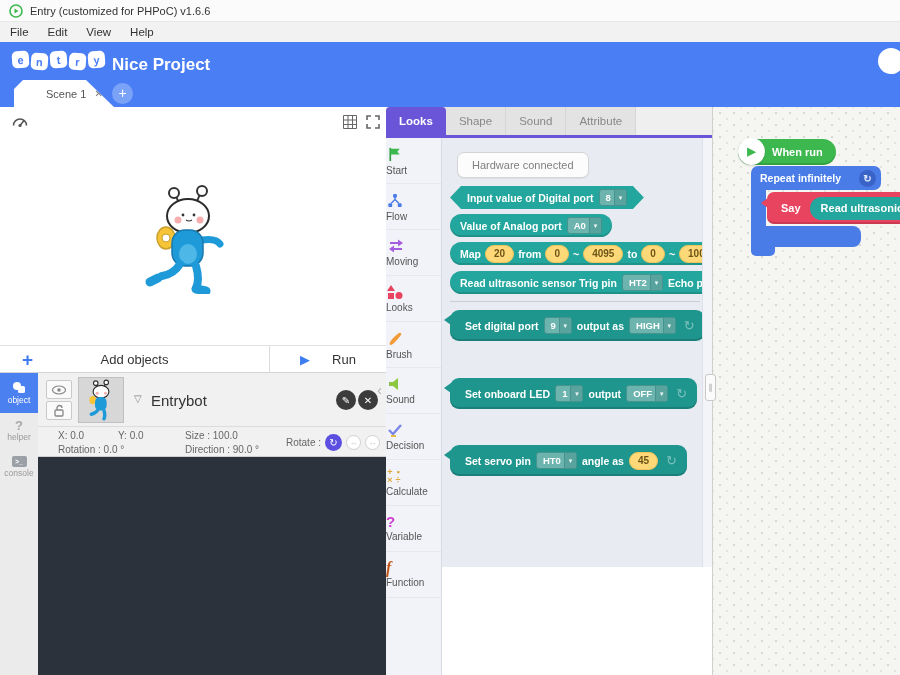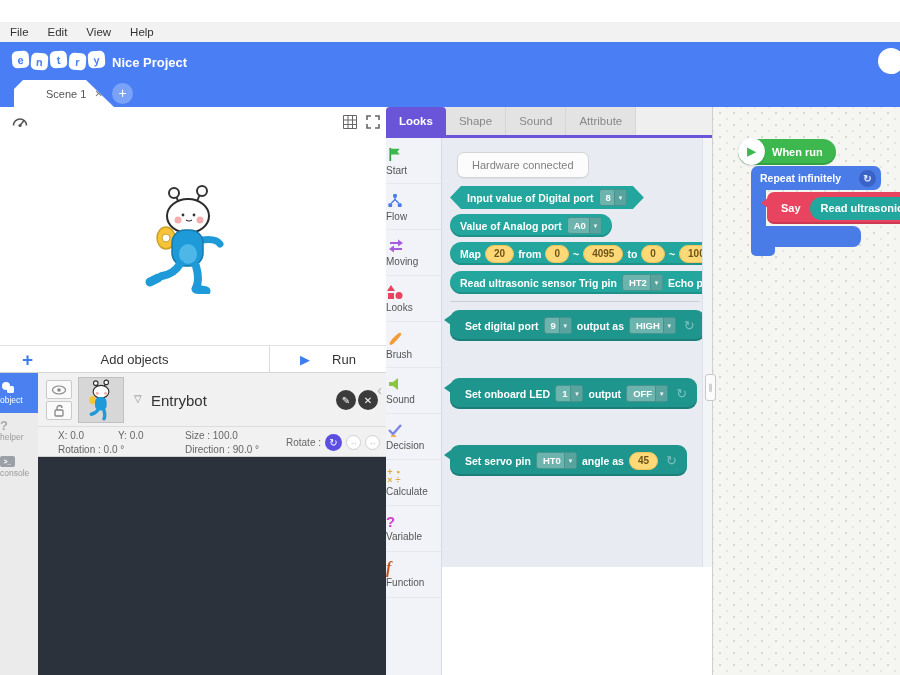--- a/index.html
+++ b/index.html
@@ -19,21 +19,21 @@
     display:flex; align-items:center; gap:19px; padding-left:10px; }
   .menubar span { font-size:11.5px; color:#333; cursor:default; }
 
   
   .header { left:0; top:42px; width:900px; height:38px; background:#4a7ef5; }
   .logo { left:12px; top:52px; display:flex; gap:2px; }
   .logo .tile { width:17px; height:17px; background:#fff; border-radius:5px;
     color:#4a7ef5; font-size:11px; font-weight:bold; display:flex; align-items:center; justify-content:center; }
   .logo .tile:nth-child(odd){ transform:translateY(-1px) rotate(-4deg); }
   .logo .tile:nth-child(even){ transform:translateY(1px) rotate(4deg); }
-  .project-name { left:112px; top:55px; color:#fff; font-weight:bold; font-size:13px; }
+  .project-name { left:112px; top:55px; color:#fff; font-weight:bold; font-size:17px; }
   .user-circle { left:878px; top:48px; width:26px; height:26px; background:#fff; border-radius:50%; }
 
   
   .scenebar { left:0; top:80px; width:900px; height:27px; background:#4a7ef5; }
   .scene-tab { position:absolute; left:14px; top:0; width:100px; height:27px; background:#fff;
     clip-path:polygon(0 100%, 0 9px, 9px 0, 72px 0, 100px 100%);
     display:flex; align-items:center; gap:8px; padding-left:32px; font-size:11px; color:#555; }
   .scene-close { color:#777; font-size:10px; }
   .scene-add { position:absolute; left:112px; top:3px; width:21px; height:21px; background:#7aa2f7;
     border-radius:50%; color:#fff; font-size:14px; line-height:20px; text-align:center; }
@@ -44,21 +44,21 @@
   .objectbar { left:0; top:345px; width:386px; height:28px; background:#fff;
     border-top:1px solid #e2e2e2; border-bottom:1px solid #d5d5d5; display:flex; }
   .ob-left { width:270px; display:flex; align-items:center; border-right:1px solid #dcdcdc; position:relative; }
   .ob-plus { position:absolute; left:22px; color:#3d7df0; font-size:19px; font-weight:bold; line-height:1; }
   .ob-label { width:100%; text-align:center; font-size:13px; color:#333; }
   .ob-right { flex:1; display:flex; align-items:center; justify-content:center; gap:22px; }
   .ob-play { color:#3d7df0; font-size:13px; }
   .ob-run { font-size:13px; color:#333; }
 
   .mini-sidebar { left:0; top:373px; width:38px; height:302px; background:#ebebeb; }
-  .side-tab { height:36px; display:flex; flex-direction:column; align-items:flex-start; justify-content:center; gap:1px; }
+  .side-tab { height:36px; display:flex; flex-direction:column; align-items:center; justify-content:center; gap:1px; }
   .side-tab .st-label { font-size:8.5px; color:#9a9a9a; }
   .side-tab.active { background:#4a80f0; height:40px; }
   .side-tab.active .st-label { color:#fff; }
   .helper-q { font-size:13px; font-weight:bold; color:#a8a8a8; line-height:10px; }
   .console-ic { width:15px; height:11px; background:#9aa0a6; border-radius:2px; color:#fff;
     font-size:6.5px; font-weight:bold; line-height:11px; text-align:center; letter-spacing:0; }
 
   .objlist { left:38px; top:373px; width:348px; height:54px; background:#f1f1f1; border-bottom:1px solid #dcdcdc; }
   .mini-btn { position:absolute; width:26px; height:19px; border:1px solid #c9c9c9; background:#fafafa;
     border-radius:2px; display:flex; align-items:center; justify-content:center; }
@@ -156,20 +156,27 @@
     align-items:center; font-size:11px; font-weight:bold; color:#fff; white-space:nowrap; }
   .divider-handle { left:705px; top:374px; width:11px; height:27px; background:#fbfbfb;
     border:1px solid #c8c8c8; border-radius:3px; z-index:6; display:flex; align-items:center;
     justify-content:center; color:#9a9a9a; font-size:8px; }
 </style>
 </head>
 <body>
 
 <div id="app">
 
+  <div class="abs titlebar">
+    <svg width="14" height="14" viewBox="0 0 14 14">
+      <circle cx="7" cy="7" r="6" fill="none" stroke="#3cb84e" stroke-width="1.6"></circle>
+      <path d="M5.5 4.5l4 2.5-4 2.5z" fill="#3cb84e"></path>
+    </svg>
+    <span class="t-text">Entry (customized for PHPoC) v1.6.6</span>
+  </div>
 
   <div class="abs menubar">
     <span>File</span>
     <span>Edit</span>
     <span>View</span>
     <span>Help</span>
   </div>
 
   <div class="abs header"></div>
   <div class="abs logo">

